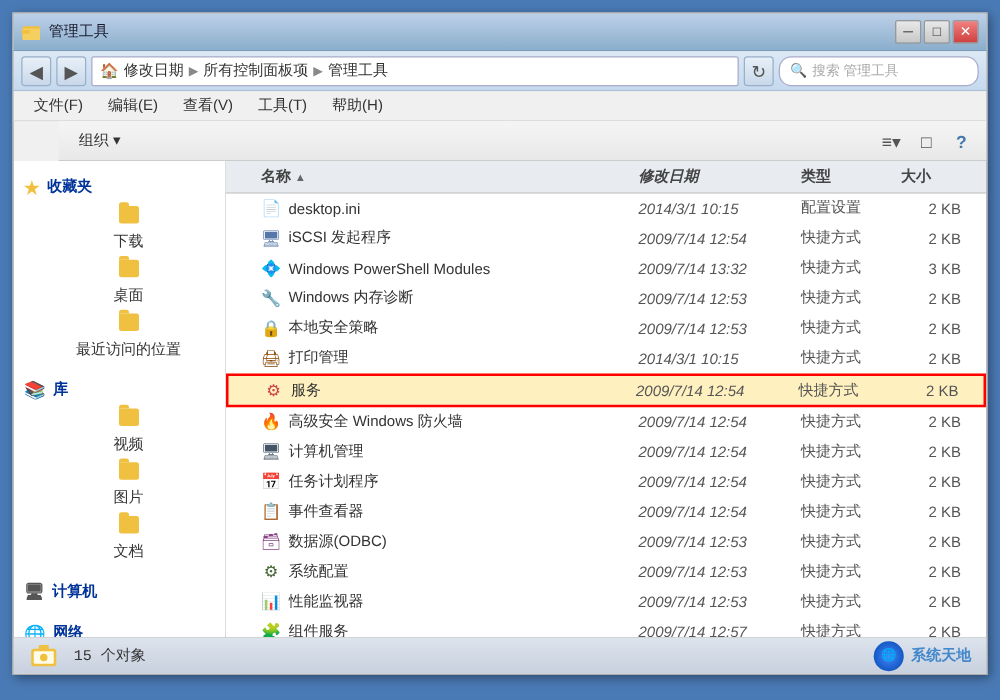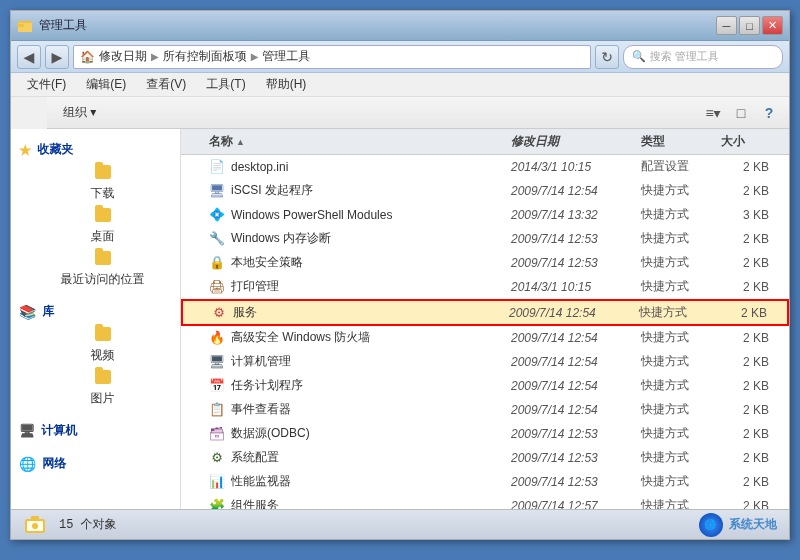--- a/index.html
+++ b/index.html
@@ -459,20 +459,24 @@
         <span class="lib-icon">📚</span>
         <span>库</span>
       </div>
       <div class="sidebar-item">
         <span class="folder-icon"></span>
         <span>视频</span>
       </div>
       <div class="sidebar-item">
         <span class="folder-icon"></span>
         <span>图片</span>
+      </div>
+      <div class="sidebar-item">
+        <span class="folder-icon"></span>
+        <span>文档</span>
       </div>
       <div class="sidebar-section-divider"></div>
       <div class="sidebar-section-header">
         <span class="pc-icon">🖥</span>
         <span>计算机</span>
       </div>
       <div class="sidebar-section-divider"></div>
       <div class="sidebar-section-header">
         <span class="net-icon">🌐</span>
         <span>网络</span>

